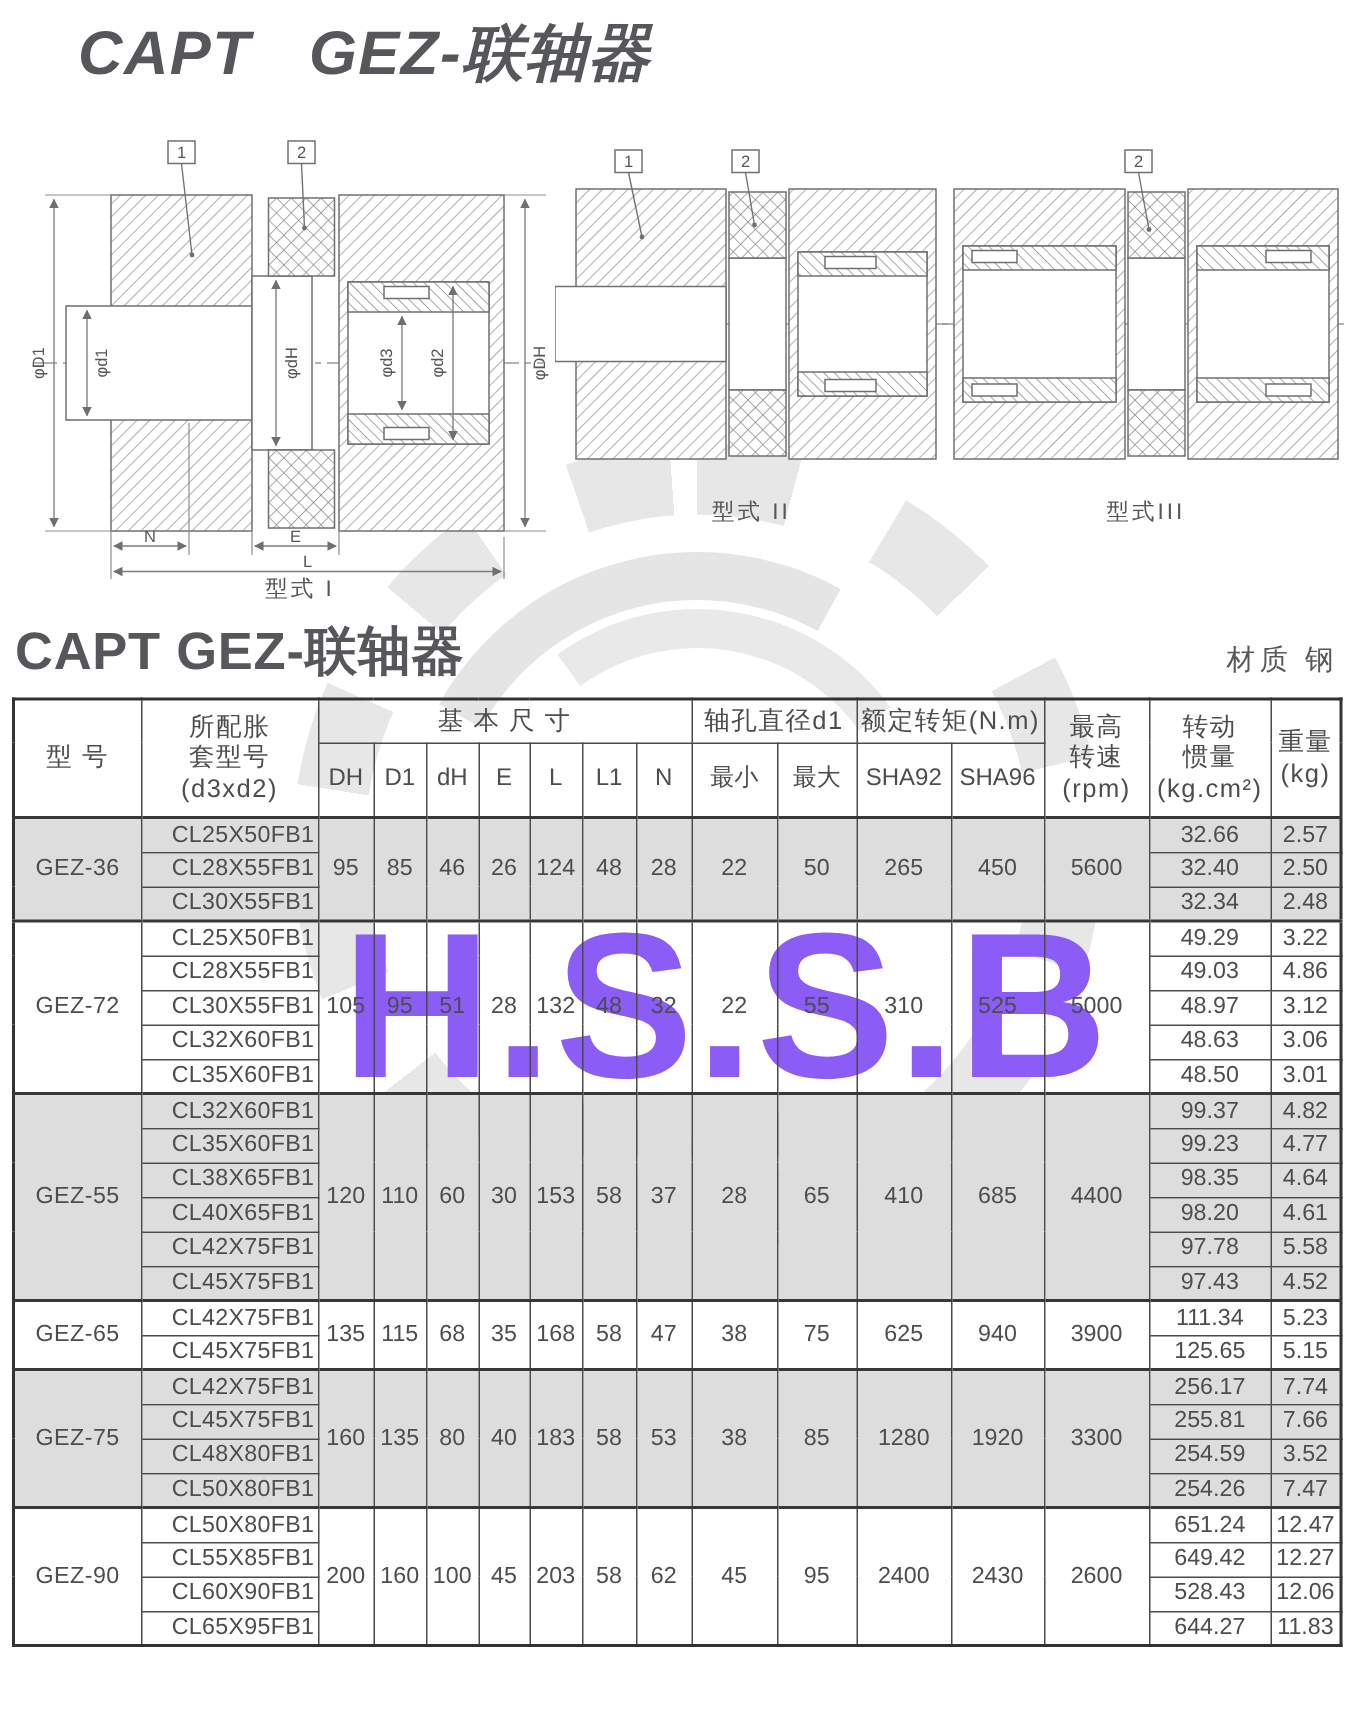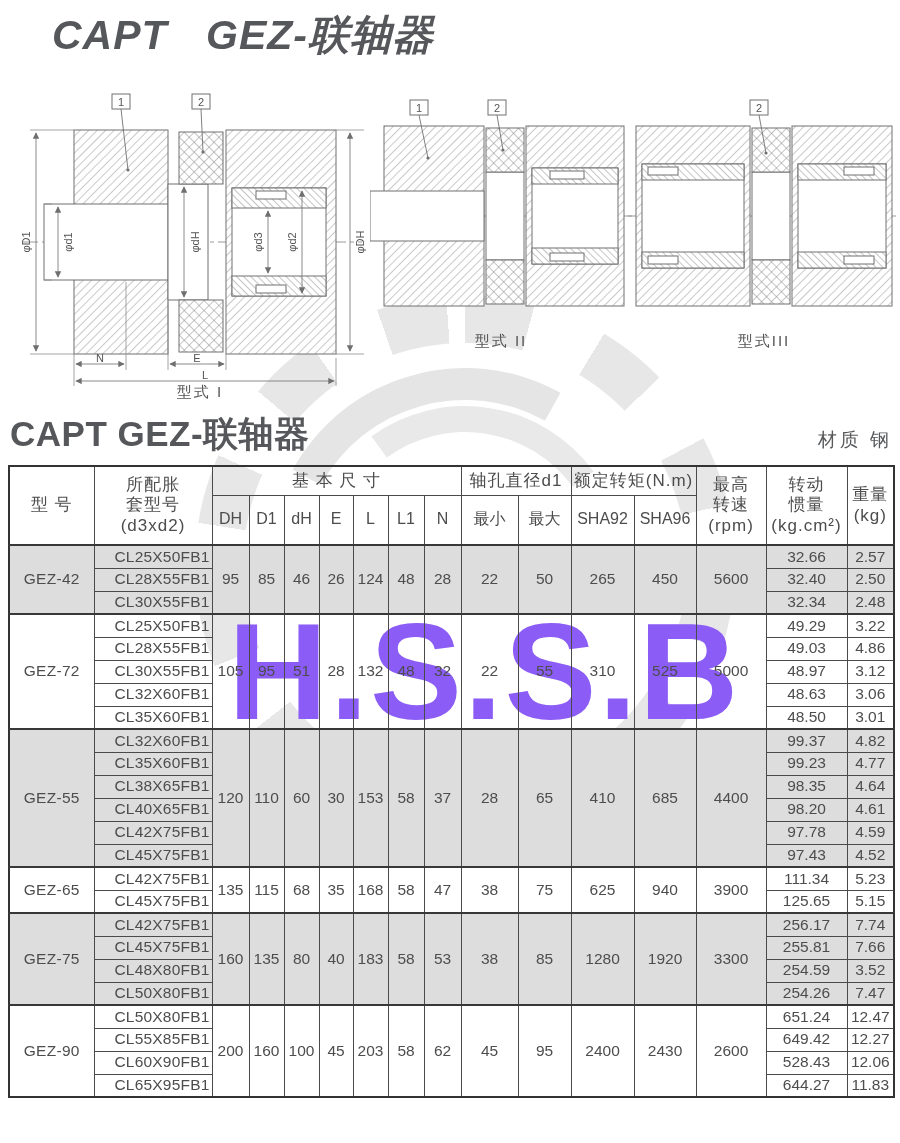--- a/index.html
+++ b/index.html
@@ -297,21 +297,21 @@
         <th>N</th>
         <th>最小</th>
         <th>最大</th>
         <th>SHA92</th>
         <th>SHA96</th>
       </tr>
     </thead>
     <tbody>
 
       <tr class="sh gs">
-        <td class="model" rowspan="3">GEZ-42</td>
+        <td class="model" rowspan="3">GEZ-36</td>
         <td class="sleeve">CL25X50FB1</td>
         <td rowspan="3">95</td>
         <td rowspan="3">85</td>
         <td rowspan="3">46</td>
         <td rowspan="3">26</td>
         <td rowspan="3">124</td>
         <td rowspan="3">48</td>
         <td rowspan="3">28</td>
         <td rowspan="3">22</td>
         <td rowspan="3">50</td>
@@ -400,21 +400,21 @@
         <td>4.64</td>
       </tr>
       <tr class="sh">
         <td class="sleeve">CL40X65FB1</td>
         <td>98.20</td>
         <td>4.61</td>
       </tr>
       <tr class="sh">
         <td class="sleeve">CL42X75FB1</td>
         <td>97.78</td>
-        <td>4.59</td>
+        <td>5.58</td>
       </tr>
       <tr class="sh">
         <td class="sleeve">CL45X75FB1</td>
         <td>97.43</td>
         <td>4.52</td>
       </tr>
 
       <tr class="gs">
         <td class="model" rowspan="2">GEZ-65</td>
         <td class="sleeve">CL42X75FB1</td>

